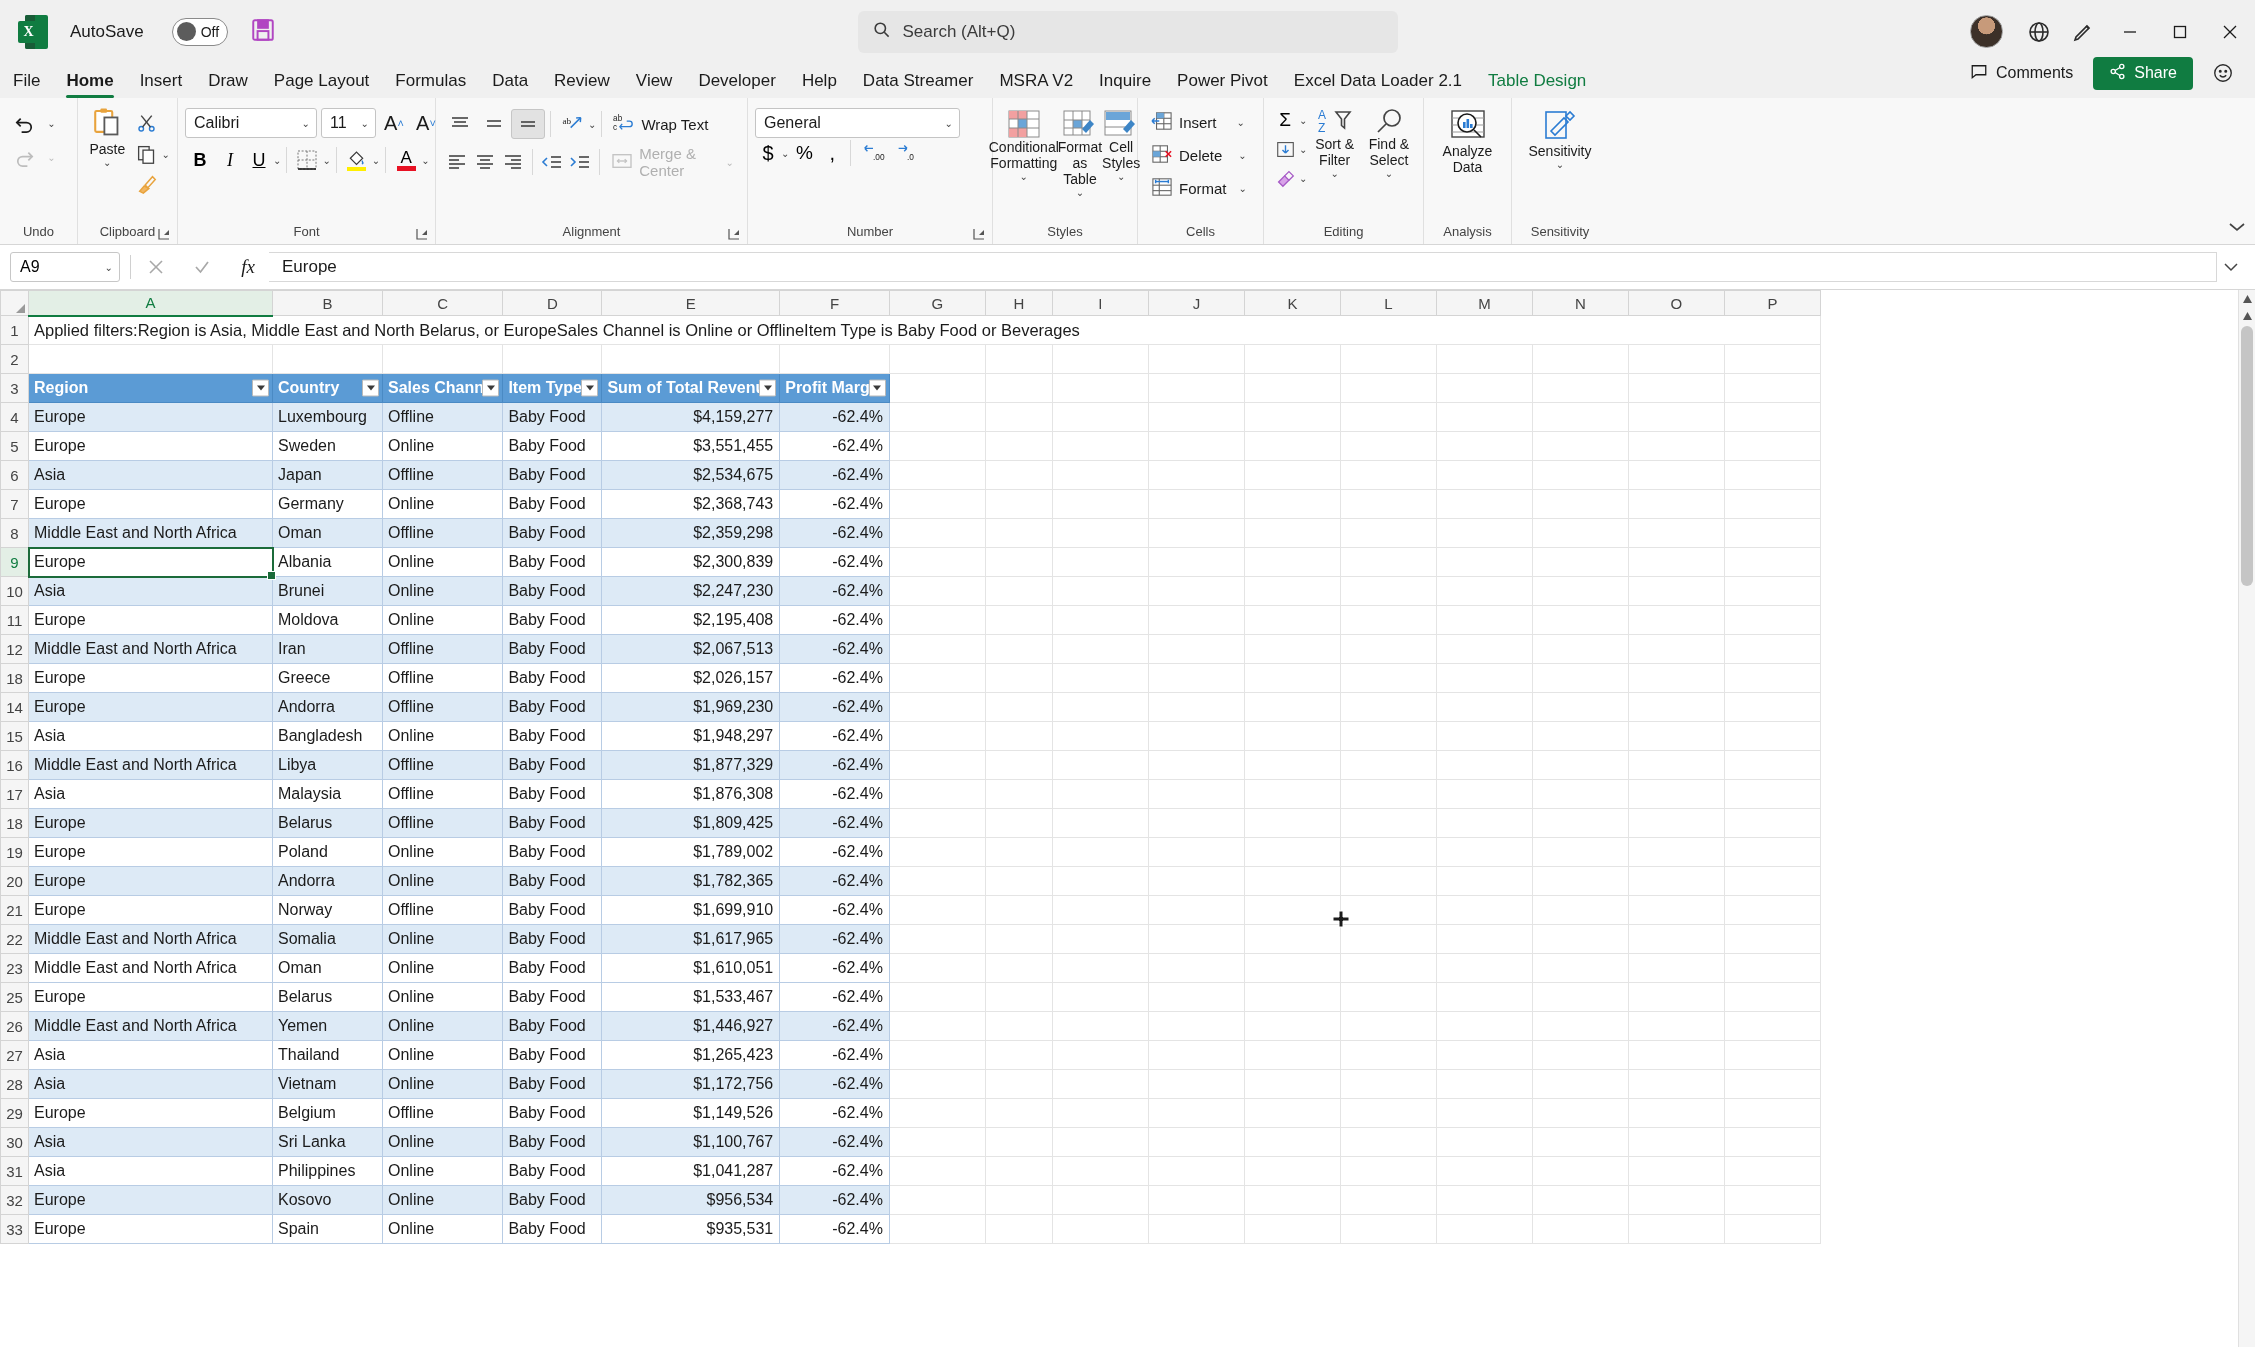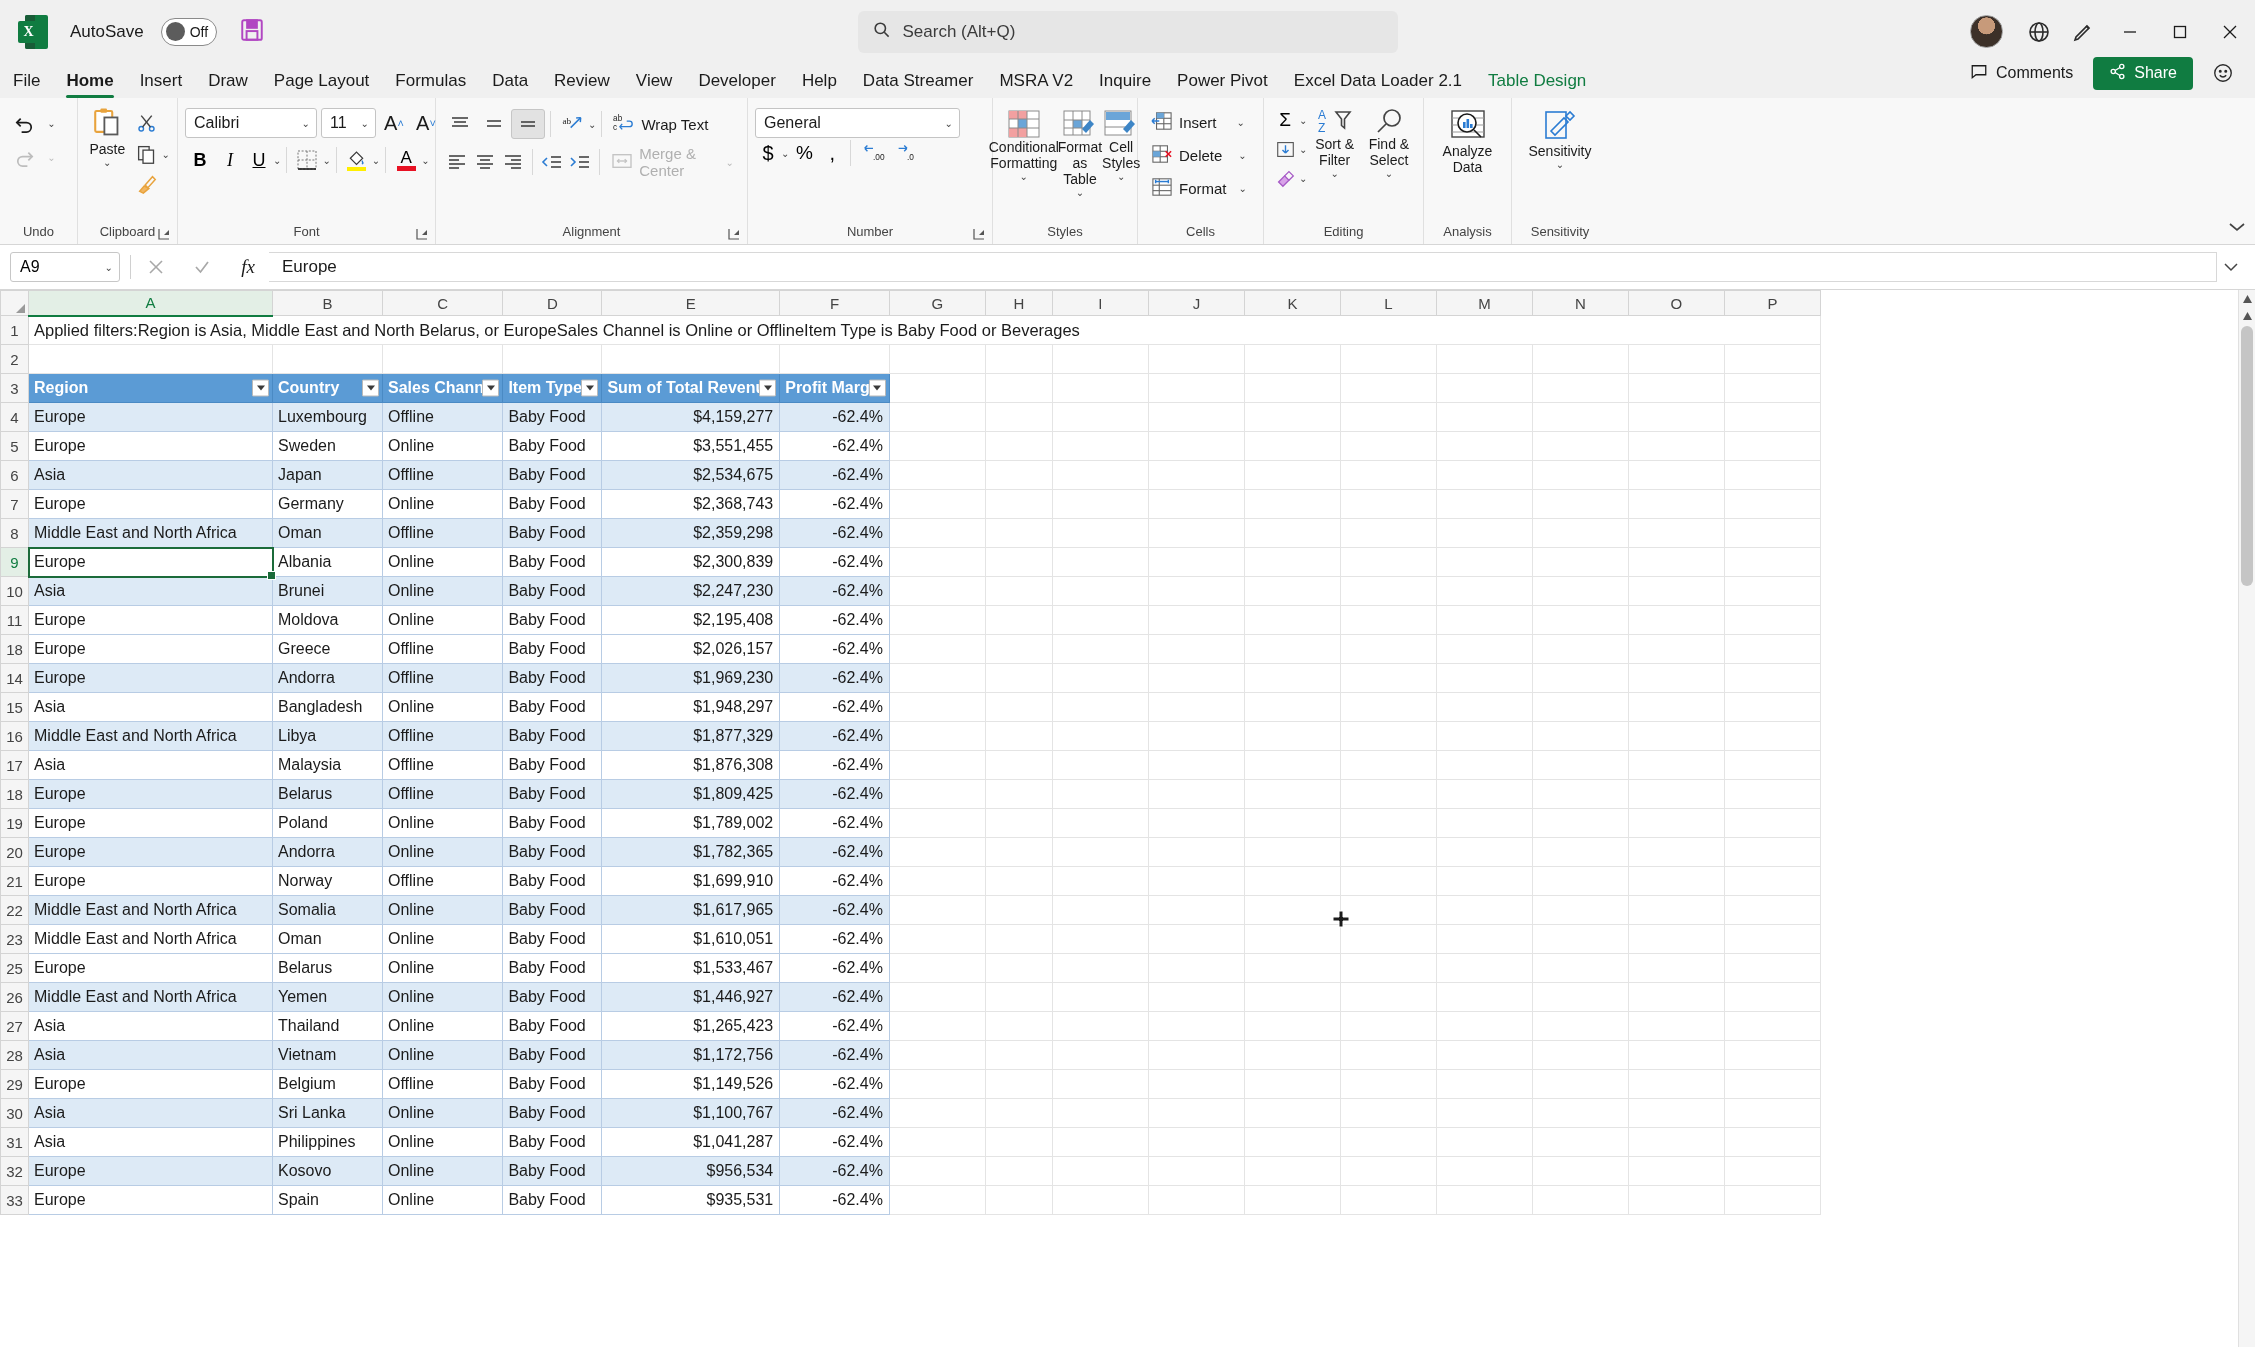--- a/index.html
+++ b/index.html
@@ -26,21 +26,21 @@
     position: absolute; left: 7px; top: 0; width: 10px; height: 34px;
     background: #185c37; border-radius: 2px 0 0 2px;
   }
   .excel-logo .tile {
     position: absolute; left: 0; top: 6px; width: 21px; height: 22px;
     background: #107c41; border-radius: 2px;
     color: #fff; font-size: 14px; font-weight: bold;
     display: flex; align-items: center; justify-content: center;
     font-family: "Liberation Serif", serif;
   }
-  .autosave-label { font-size: 17px; color: #1b1b1b; margin-right: 17px; }
+  .autosave-label { font-size: 17px; color: #1b1b1b; margin-right: 28px; }
   .toggle {
     width: 56px; height: 28px; border: 1.5px solid #8a8a8a; border-radius: 14px;
     background: #fff; display: flex; align-items: center; position: relative;
     cursor: pointer;
   }
   .toggle .knob {
     width: 19px; height: 19px; border-radius: 50%; background: #5c5c5c;
     margin-left: 4px;
   }
   .toggle .tlabel { font-size: 14px; color: #1b1b1b; margin-left: 5px; }
@@ -1041,20 +1041,39 @@
           <td class="cell empty" style="background: rgb(255, 255, 255); border-color: rgb(228, 228, 228);"></td>
           <td class="cell empty" style="background: rgb(255, 255, 255); border-color: rgb(228, 228, 228);"></td>
           <td class="cell empty" style="background: rgb(255, 255, 255); border-color: rgb(228, 228, 228);"></td>
           <td class="cell empty" style="background: rgb(255, 255, 255); border-color: rgb(228, 228, 228);"></td>
           <td class="cell empty" style="background: rgb(255, 255, 255); border-color: rgb(228, 228, 228);"></td>
           <td class="cell empty" style="background: rgb(255, 255, 255); border-color: rgb(228, 228, 228);"></td>
           <td class="cell empty" style="background: rgb(255, 255, 255); border-color: rgb(228, 228, 228);"></td>
           <td class="cell empty" style="background: rgb(255, 255, 255); border-color: rgb(228, 228, 228);"></td>
           <td class="cell empty" style="background: rgb(255, 255, 255); border-color: rgb(228, 228, 228);"></td>
         </tr>
+        <tr class="banded">
+          <td class="rowhead">12</td>
+          <td class="cell">Middle East and North Africa</td>
+          <td class="cell">Iran</td>
+          <td class="cell">Offline</td>
+          <td class="cell">Baby Food</td>
+          <td class="cell num">$2,067,513</td>
+          <td class="cell num">-62.4%</td>
+          <td class="cell empty" style="background: rgb(255, 255, 255); border-color: rgb(228, 228, 228);"></td>
+          <td class="cell empty" style="background: rgb(255, 255, 255); border-color: rgb(228, 228, 228);"></td>
+          <td class="cell empty" style="background: rgb(255, 255, 255); border-color: rgb(228, 228, 228);"></td>
+          <td class="cell empty" style="background: rgb(255, 255, 255); border-color: rgb(228, 228, 228);"></td>
+          <td class="cell empty" style="background: rgb(255, 255, 255); border-color: rgb(228, 228, 228);"></td>
+          <td class="cell empty" style="background: rgb(255, 255, 255); border-color: rgb(228, 228, 228);"></td>
+          <td class="cell empty" style="background: rgb(255, 255, 255); border-color: rgb(228, 228, 228);"></td>
+          <td class="cell empty" style="background: rgb(255, 255, 255); border-color: rgb(228, 228, 228);"></td>
+          <td class="cell empty" style="background: rgb(255, 255, 255); border-color: rgb(228, 228, 228);"></td>
+          <td class="cell empty" style="background: rgb(255, 255, 255); border-color: rgb(228, 228, 228);"></td>
+        </tr>
         <tr class="plain">
           <td class="rowhead">18</td>
           <td class="cell">Europe</td>
           <td class="cell">Greece</td>
           <td class="cell">Offline</td>
           <td class="cell">Baby Food</td>
           <td class="cell num">$2,026,157</td>
           <td class="cell num">-62.4%</td>
           <td class="cell empty" style="background: rgb(255, 255, 255); border-color: rgb(228, 228, 228);"></td>
           <td class="cell empty" style="background: rgb(255, 255, 255); border-color: rgb(228, 228, 228);"></td>

